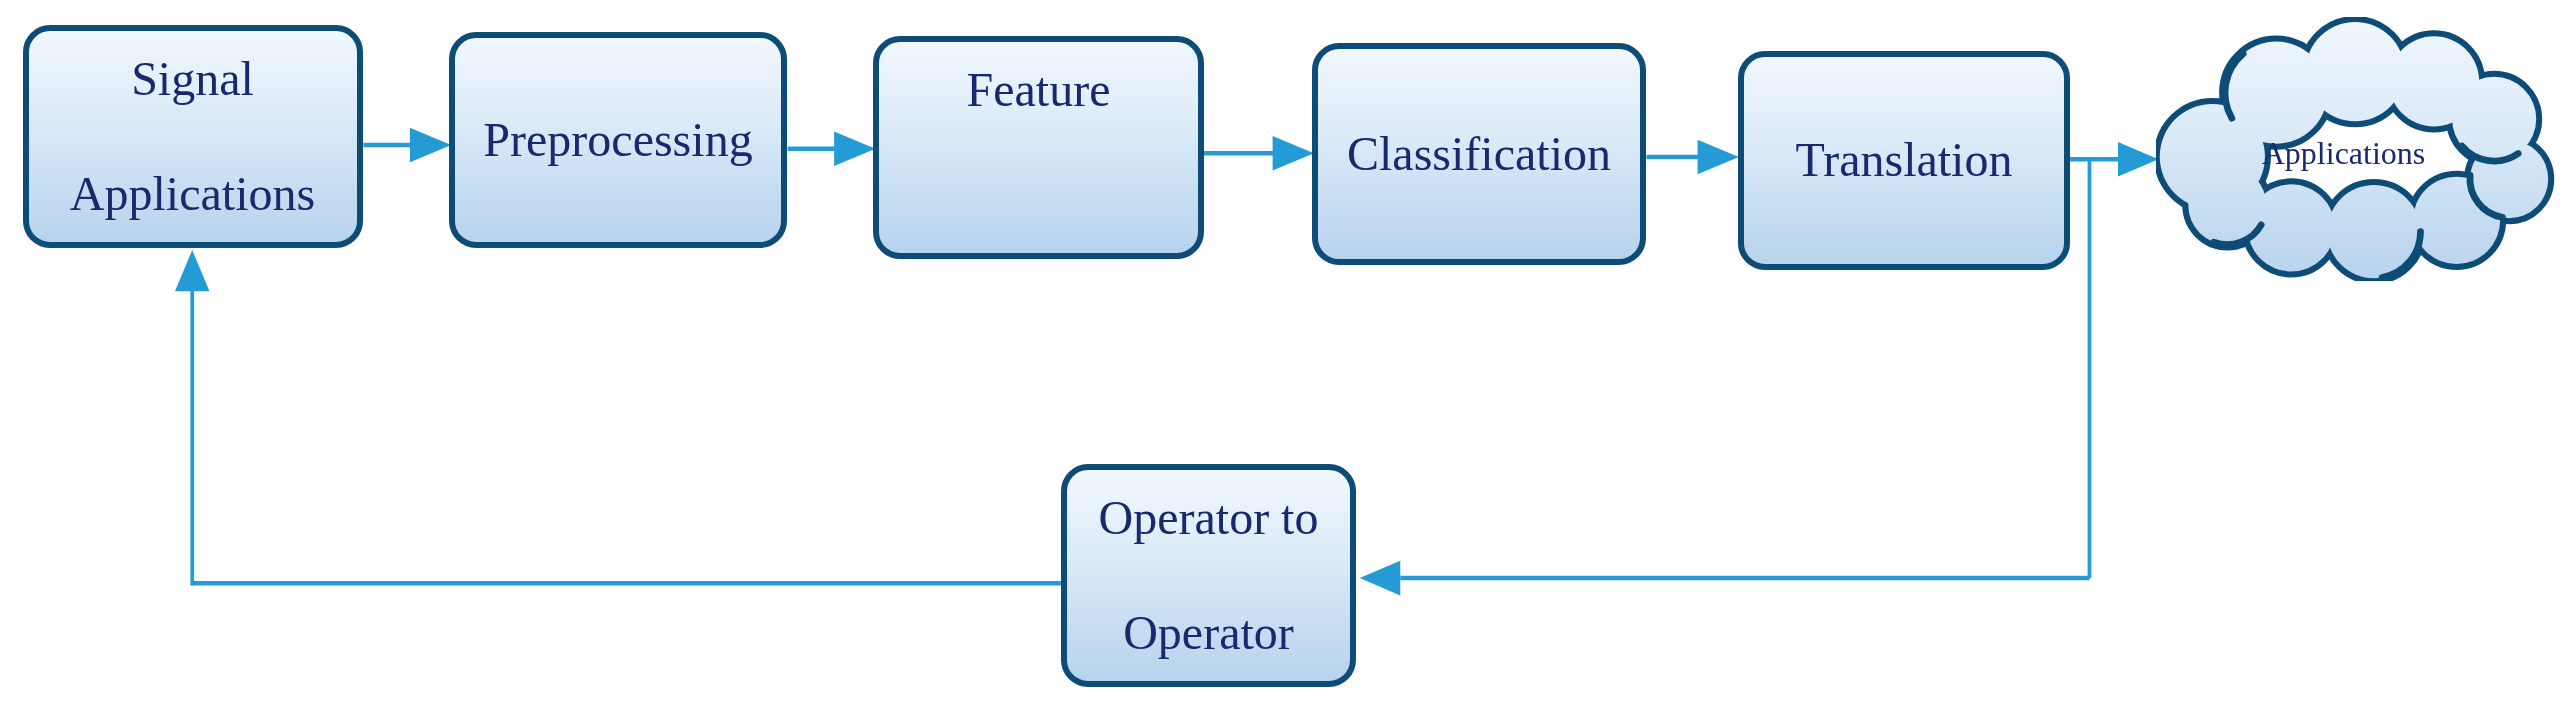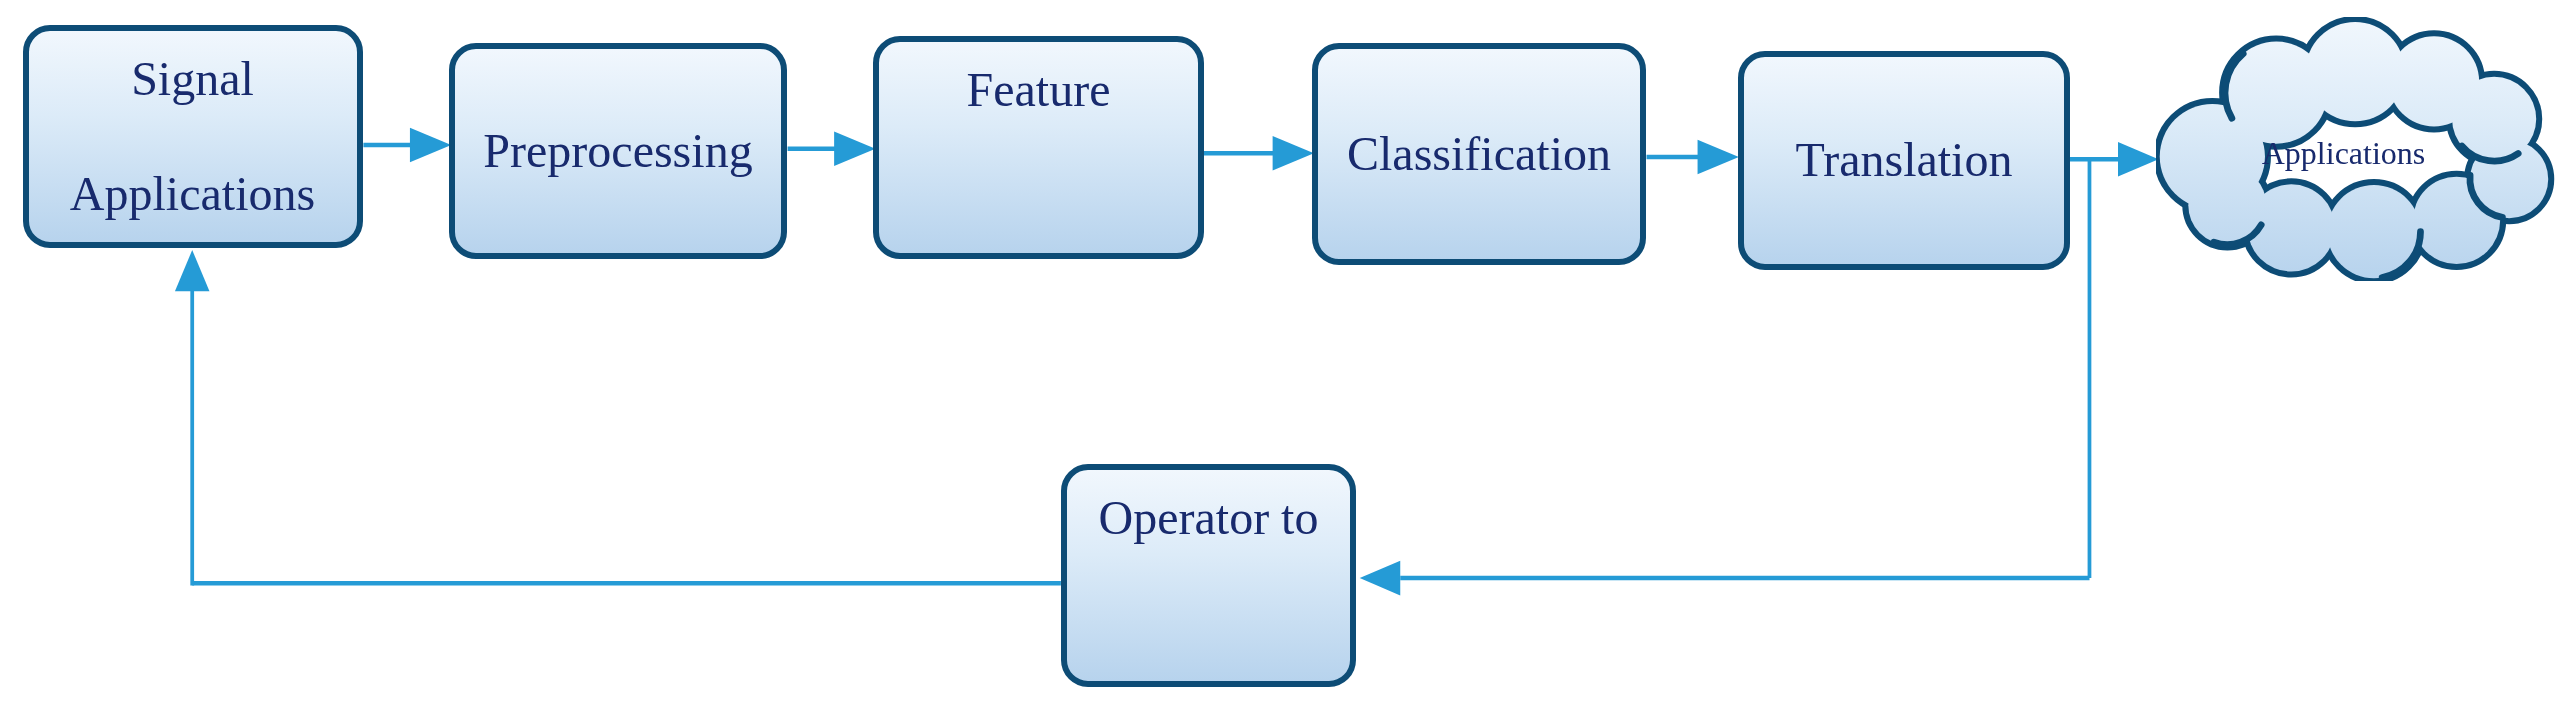--- a/index.html
+++ b/index.html
@@ -27,21 +27,21 @@
     font-size: 48px;
     line-height: 1.05;
     display: flex;
     flex-direction: column;
     align-items: center;
     text-align: center;
   }
   .node.single { justify-content: center; }
   .node.double { justify-content: space-between; padding: 22.5px 6px; }
   #node-signal      { left: 22.5px;   top: 25px;  width: 340px; height: 223px; }
-  #node-preproc     { left: 449px;  top: 32px;  width: 338px; height: 216px; margin-top: 11px; }
+  #node-preproc     { left: 449px;  top: 32px;  width: 338px; height: 216px; }
   #node-feature     { left: 873px; top: 36px;  width: 331px; height: 223px; }
   #node-classif     { left: 1312px; top: 43px;  width: 334px; height: 222px; }
   #node-translation { left: 1738px; top: 51px;  width: 332px; height: 219px; }
   #node-feedback    { left: 1061px; top: 464px; width: 295px; height: 223px; }
   .cloud-svg {
     position: absolute;
     left: 2156px; top: 16.5px;
     width: 402px; height: 264px;
   }
   .cloud-label {
@@ -115,20 +115,21 @@
   <div class="node single" id="node-translation">
     <span>Translation</span>
   </div>
 
   <div class="node single" id="node-classif">
     <span>Classification</span>
   </div>
 
   <div class="node double" id="node-feedback">
     <span>Operator to</span>
+    <span>Operator</span>
   </div>
 
   <svg class="cloud-svg" viewBox="0 0 535 350" xmlns="http://www.w3.org/2000/svg">
     <defs>
       <linearGradient id="cg" gradientUnits="userSpaceOnUse" x1="0" y1="0" x2="0" y2="350">
         <stop offset="0" stop-color="#f1f7fd"></stop>
         <stop offset="0.4" stop-color="#dcebf8"></stop>
         <stop offset="1" stop-color="#b7d3ed"></stop>
       </linearGradient>
     </defs>

